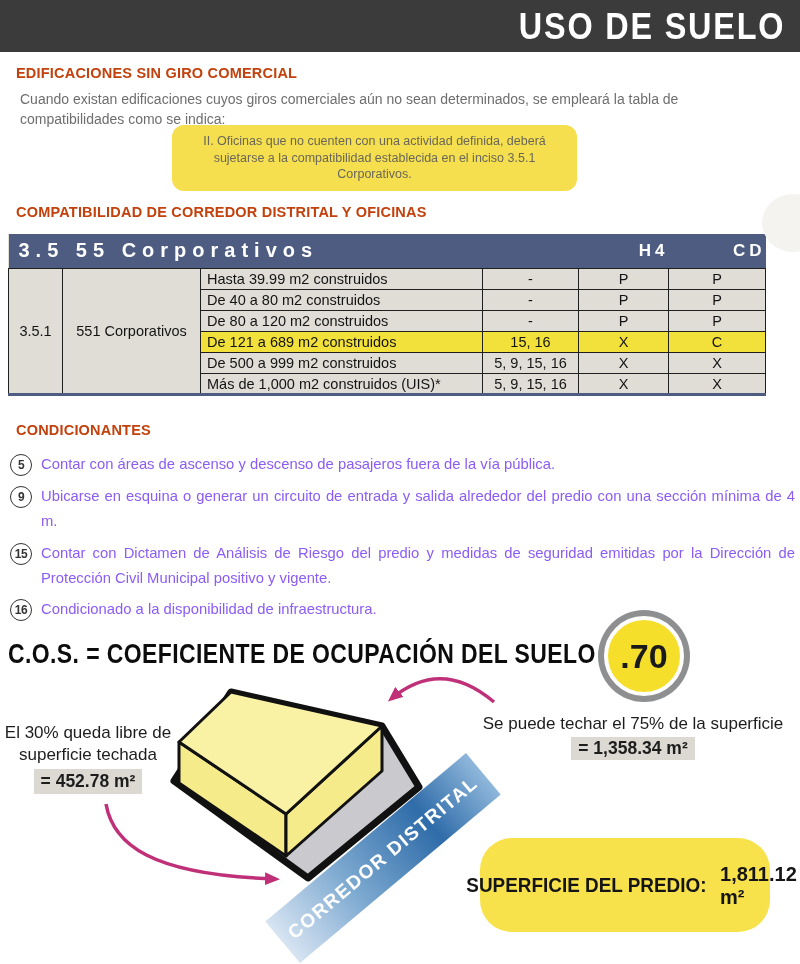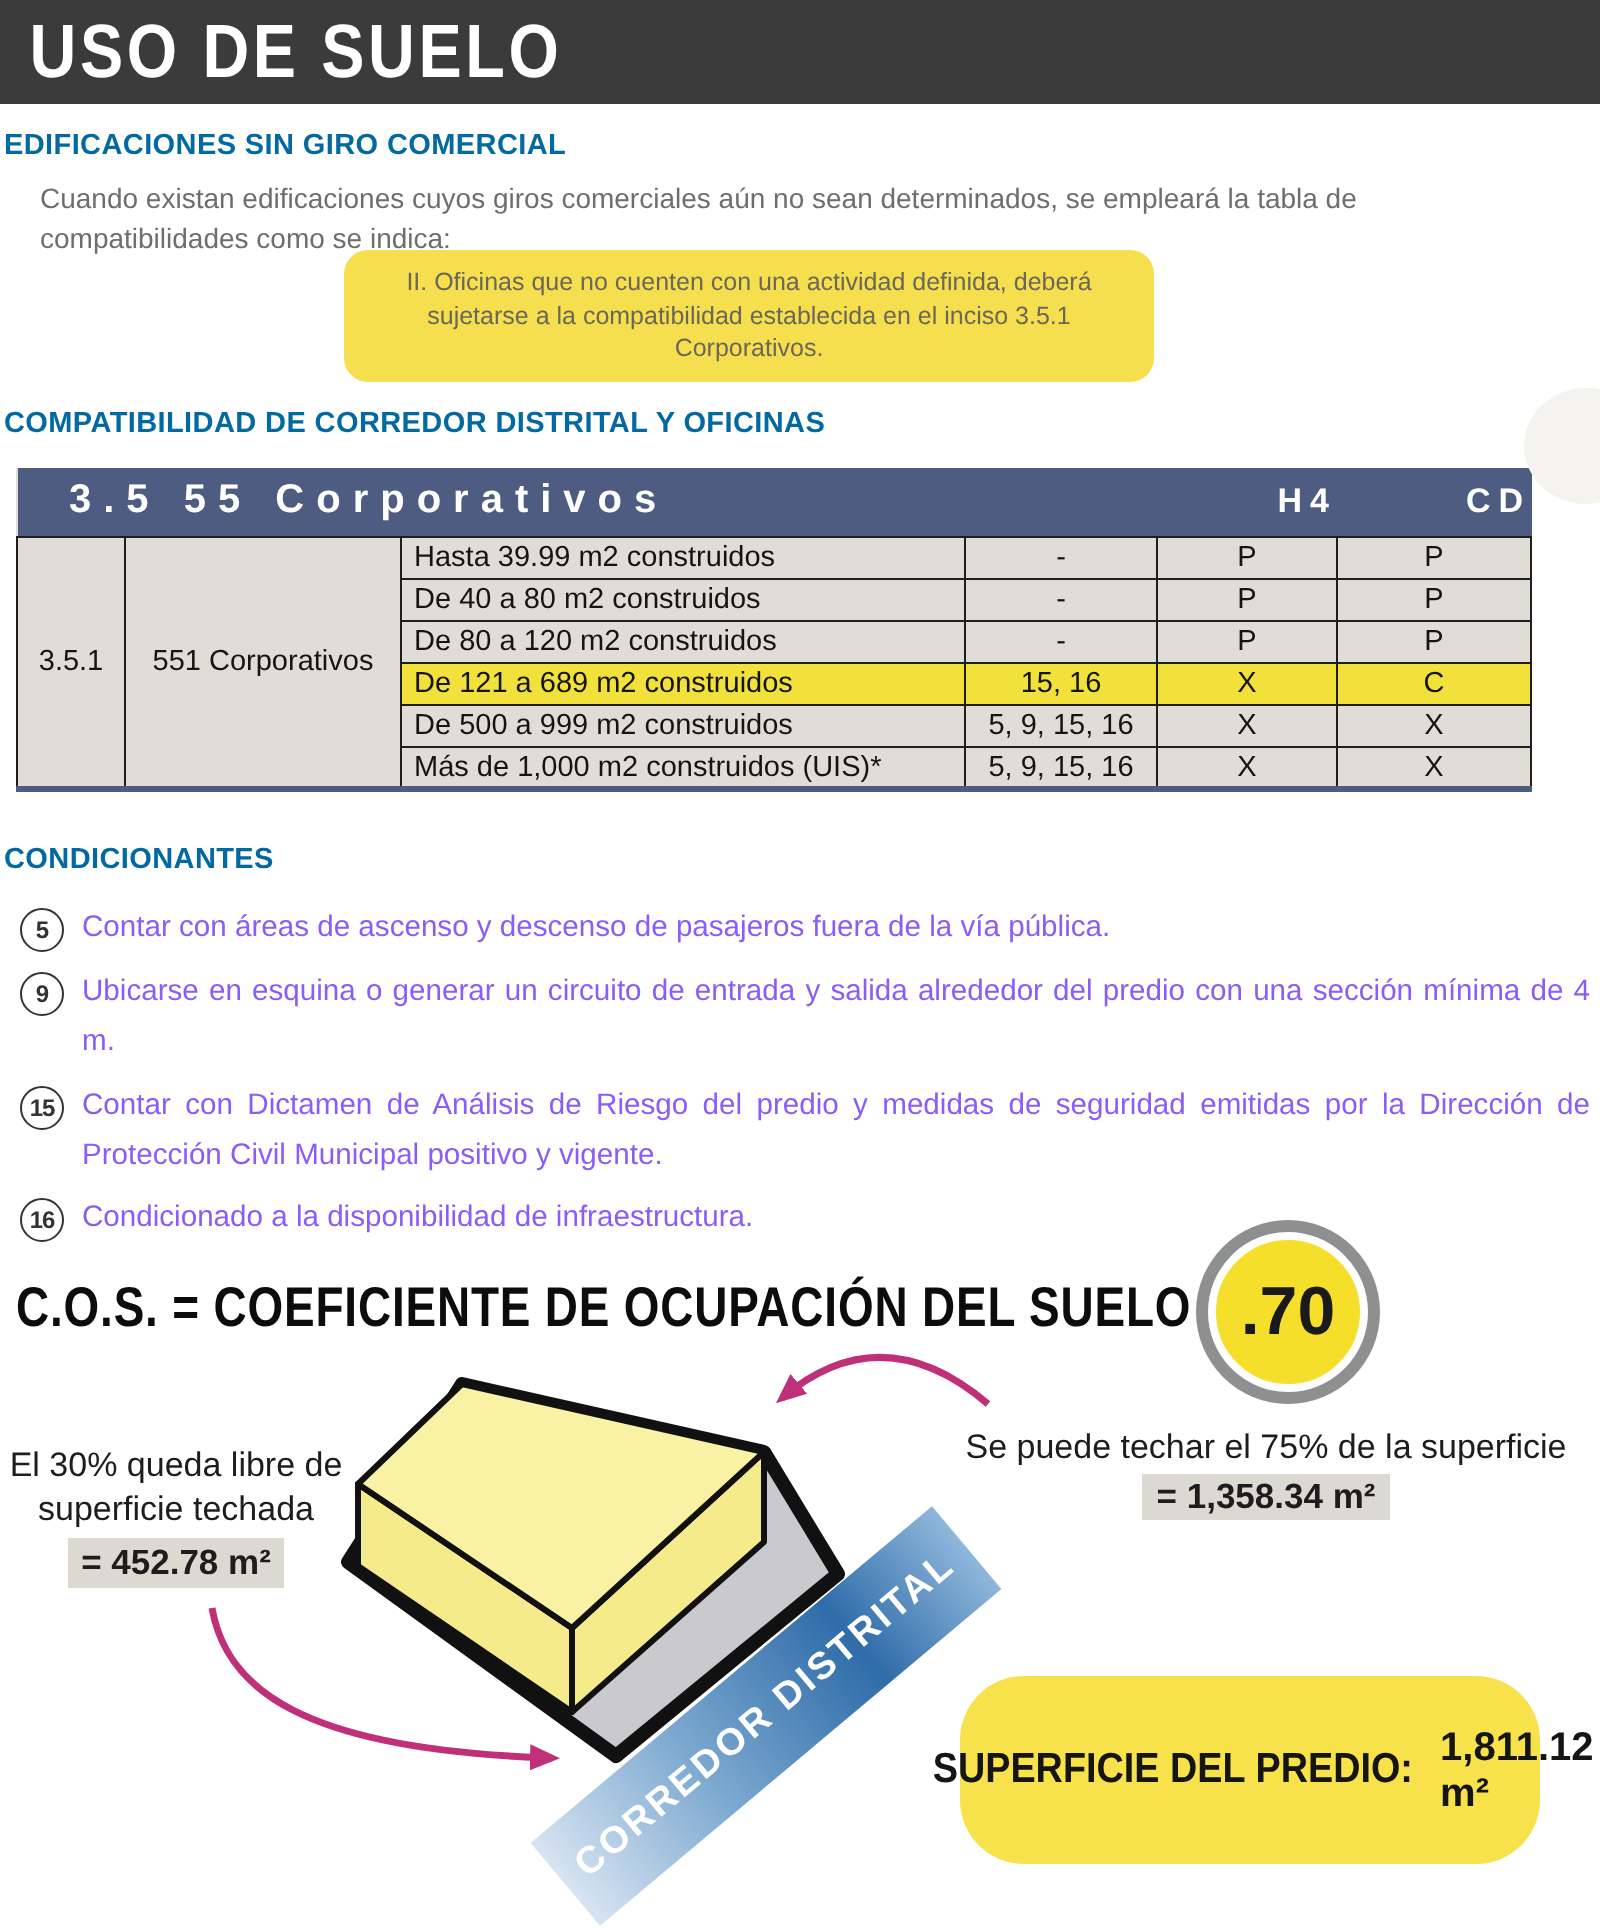--- a/index.html
+++ b/index.html
@@ -1,31 +1,31 @@
 <!DOCTYPE html>
 <html><head>
 <meta charset="utf-8">
 <style>
   * { box-sizing: border-box; margin: 0; padding: 0; }
   html,body { background:#ffffff; }
   body { width:800px; height:964px; font-family:"Liberation Sans", sans-serif; position:relative; overflow:hidden; }
 
   
-  .banner { height:52px; background:#3b3b3b; display:flex; align-items:center; justify-content:flex-start; }
+  .banner { height:52px; background:#3b3b3b; display:flex; align-items:center; justify-content:flex-end; }
   .banner-title { color:#fff; font-size:36px; font-weight:800; letter-spacing:2px; transform:scale(0.9,1.05); white-space:nowrap; }
 
   
-  .section-heading { font-size:14.5px; font-weight:700; color:#0369a1; margin:13px 10px 0 2px; letter-spacing:0.2px; }
+  .section-heading { font-size:14.5px; font-weight:700; color:#c2410c; margin:13px 10px 0 16px; letter-spacing:0.2px; }
   .intro-paragraph { margin:9px 14px 0 20px; font-size:14px; line-height:1.4; color:#6e6e6e; }
   .note { width:405px; margin:-4px 0 0 172px; background:#f5df4e; border-radius:12px; padding:8px 18px; font-size:12.5px; line-height:1.32; color:#6a6758; text-align:center; }
 
   
   .compat-table { border-collapse:collapse; table-layout:fixed; width:757px; margin:14px 0 0 8px; background:#e0ddd7; border-bottom:3px solid #4d5c80; }
   .compat-table thead th { background:#4d5c80; border:none; color:#fff; height:35px; vertical-align:middle; }
-  th.t-title { text-align:left; padding-left:26px; font-size:20px; font-weight:700; letter-spacing:6px; white-space:nowrap; }
+  th.t-title { text-align:left; padding-left:10px; font-size:20px; font-weight:700; letter-spacing:6px; white-space:nowrap; }
   th.t-col { font-size:17px; font-weight:700; letter-spacing:4px; text-align:right; }
   .compat-table tbody td { border:1.6px solid #1f1f1f; font-size:14.5px; color:#141414; height:21px; padding:0 6px; vertical-align:middle; background:#e0ddd7; }
   td.c-code, td.c-name { text-align:center; font-size:14.5px; }
   td.c-desc { text-align:left; }
   td.c-cond, td.c-h4, td.c-cd { text-align:center; }
   tr.highlight td { background:#f3e13b; }
 
   
   .cond-items { margin:14px 5px 0 10px; }
   .cond-item { display:flex; gap:9px; margin-top:7px; align-items:flex-start; }

